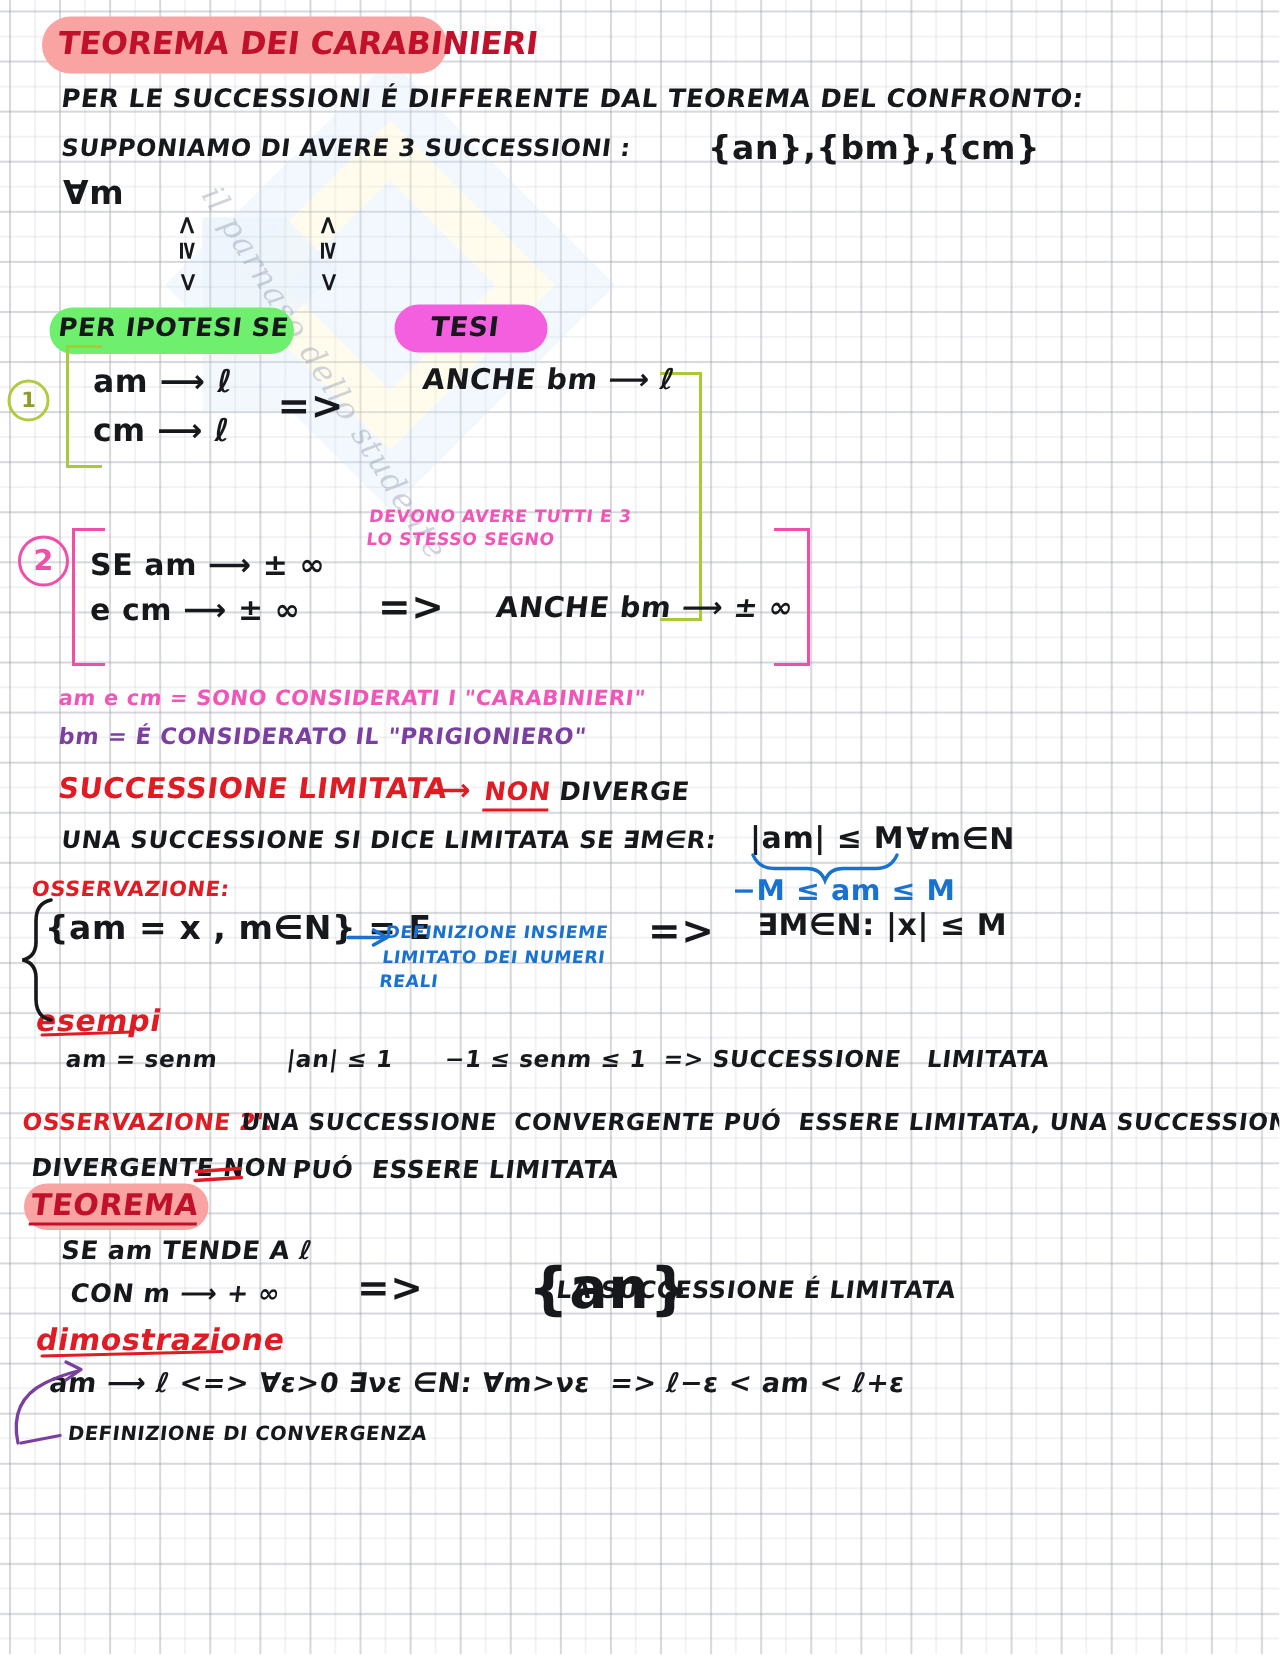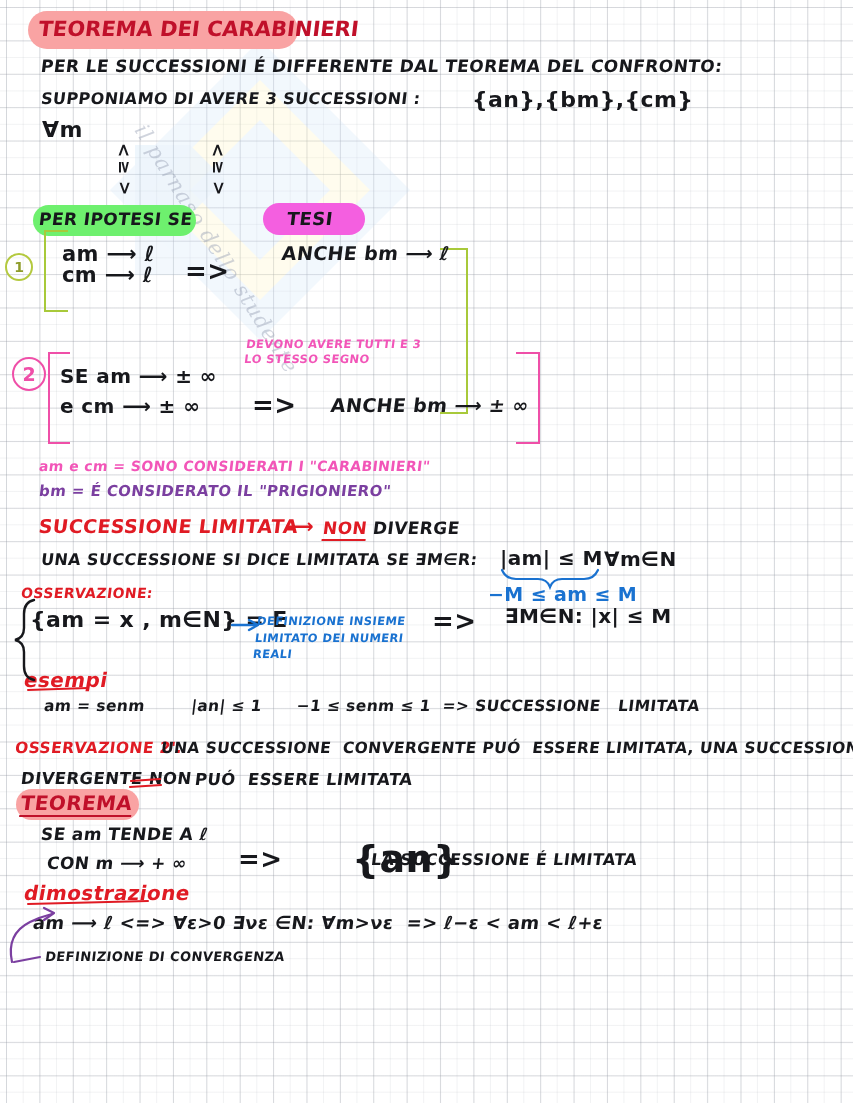--- a/index.html
+++ b/index.html
@@ -146,21 +146,21 @@
 
   <div class="chip chip-magenta" style="left:263px;top:203px;width:102px;height:32px;"></div>
   <div class="hw onchip ink-black slant" style="left:288px;top:210px;font-size:18px;">TESI</div>
 
   <div class="circ circ-olive" style="left:5px;top:253px;width:24px;height:24px;font-size:14px;">1</div>
 
   <div class="brk brk-l c-olive" style="left:44px;top:230px;width:22px;height:78px;"></div>
   <div class="brk brk-r c-olive" style="left:440px;top:248px;width:26px;height:162px;"></div>
 
   <div class="hw ink-black" style="left:62px;top:243px;font-size:21px;">am ⟶ ℓ</div>
-  <div class="hw ink-black" style="left:62px;top:264px;font-size:21px;">cm ⟶ ℓ</div>
+  <div class="hw ink-black" style="left:62px;top:276px;font-size:21px;">cm ⟶ ℓ</div>
   <div class="hw ink-black" style="left:185px;top:258px;font-size:26px;">=&gt;</div>
   <div class="hw ink-black slant" style="left:283px;top:244px;font-size:19px;">ANCHE bm ⟶ ℓ</div>
 
   <div class="circ circ-pink" style="left:12px;top:357px;width:30px;height:30px;font-size:19px;">2</div>
 
   <div class="brk brk-l c-pink" style="left:48px;top:352px;width:20px;height:88px;"></div>
   <div class="brk brk-r c-pink" style="left:516px;top:352px;width:22px;height:88px;"></div>
 
   <div class="hw ink-pink slant" style="left:247px;top:337px;font-size:11.5px;line-height:1.3;">DEVONO AVERE TUTTI E 3
 LO STESSO SEGNO</div>

